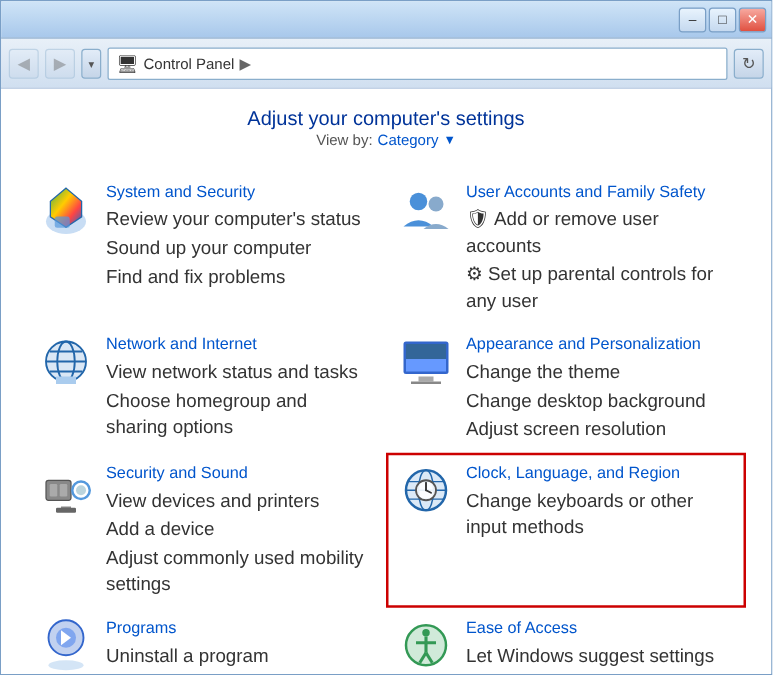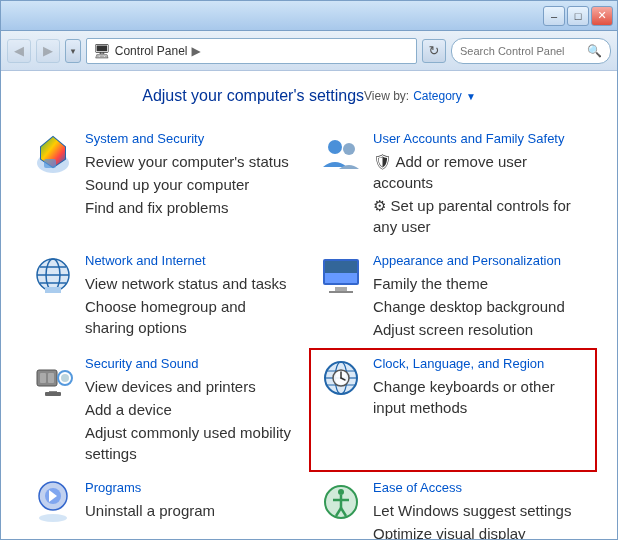--- a/index.html
+++ b/index.html
@@ -150,23 +150,24 @@
     
     .main-content {
       flex: 1;
       background: #fff;
       padding: 16px 20px;
       overflow-y: auto;
     }
 
     .header-row {
       display: flex;
-      justify-content: center;
+      justify-content: space-between;
       align-items: center;
       margin-bottom: 18px;
+      flex-direction: column;
     }
     .page-title {
       font-size: 16px;
       color: #003399;
       font-weight: 300;
     }
     .view-by {
       display: flex;
       align-items: center;
       gap: 4px;
@@ -247,24 +248,20 @@
   <div class="address-bar">
     <div class="nav-btn disabled">◀</div>
     <div class="nav-btn disabled">▶</div>
     <div class="nav-dropdown">▾</div>
     <div class="address-path">
       <span class="address-icon">🖥</span>
       <span>Control Panel</span>
       <span style="margin: 0 4px; color:#666;">▶</span>
     </div>
     <div class="refresh-btn">↻</div>
-    <div class="search-box">
-      <input class="search-input" type="text" readonly="" placeholder="Search Control Panel" style="">
-      <span class="search-icon-btn">🔍</span>
-    </div>
   </div>
 
   <div class="main-content">
     <div class="header-row">
       <div class="page-title">Adjust your computer's settings</div>
       <div class="view-by">
         <span class="view-by-label">View by:</span>
         <span class="view-by-value">Category</span>
         <span class="dropdown-arrow">▼</span>
       </div>
@@ -344,21 +341,21 @@
             <rect x="4" y="6" width="36" height="26" rx="2" fill="#3366cc"></rect>
             <rect x="6" y="8" width="32" height="22" fill="#6699ff"></rect>
             <rect x="6" y="8" width="32" height="12" fill="#336699"></rect>
             <rect x="16" y="34" width="12" height="4" fill="#aaaaaa"></rect>
             <rect x="10" y="38" width="24" height="2" fill="#888888"></rect>
           </svg>
         </div>
         <div class="cat-text">
           <div class="cat-title">Appearance and Personalization</div>
           <div class="cat-links">
-            <span class="cat-link">Family the theme</span>
+            <span class="cat-link">Change the theme</span>
             <span class="cat-link">Change desktop background</span>
             <span class="cat-link">Adjust screen resolution</span>
           </div>
         </div>
       </div>
 
       <div class="category-item">
         <div class="cat-icon">
           <svg viewBox="0 0 44 44" xmlns="http://www.w3.org/2000/svg">
             <rect x="6" y="14" width="20" height="16" rx="2" fill="#888" stroke="#555" stroke-width="1"></rect>

